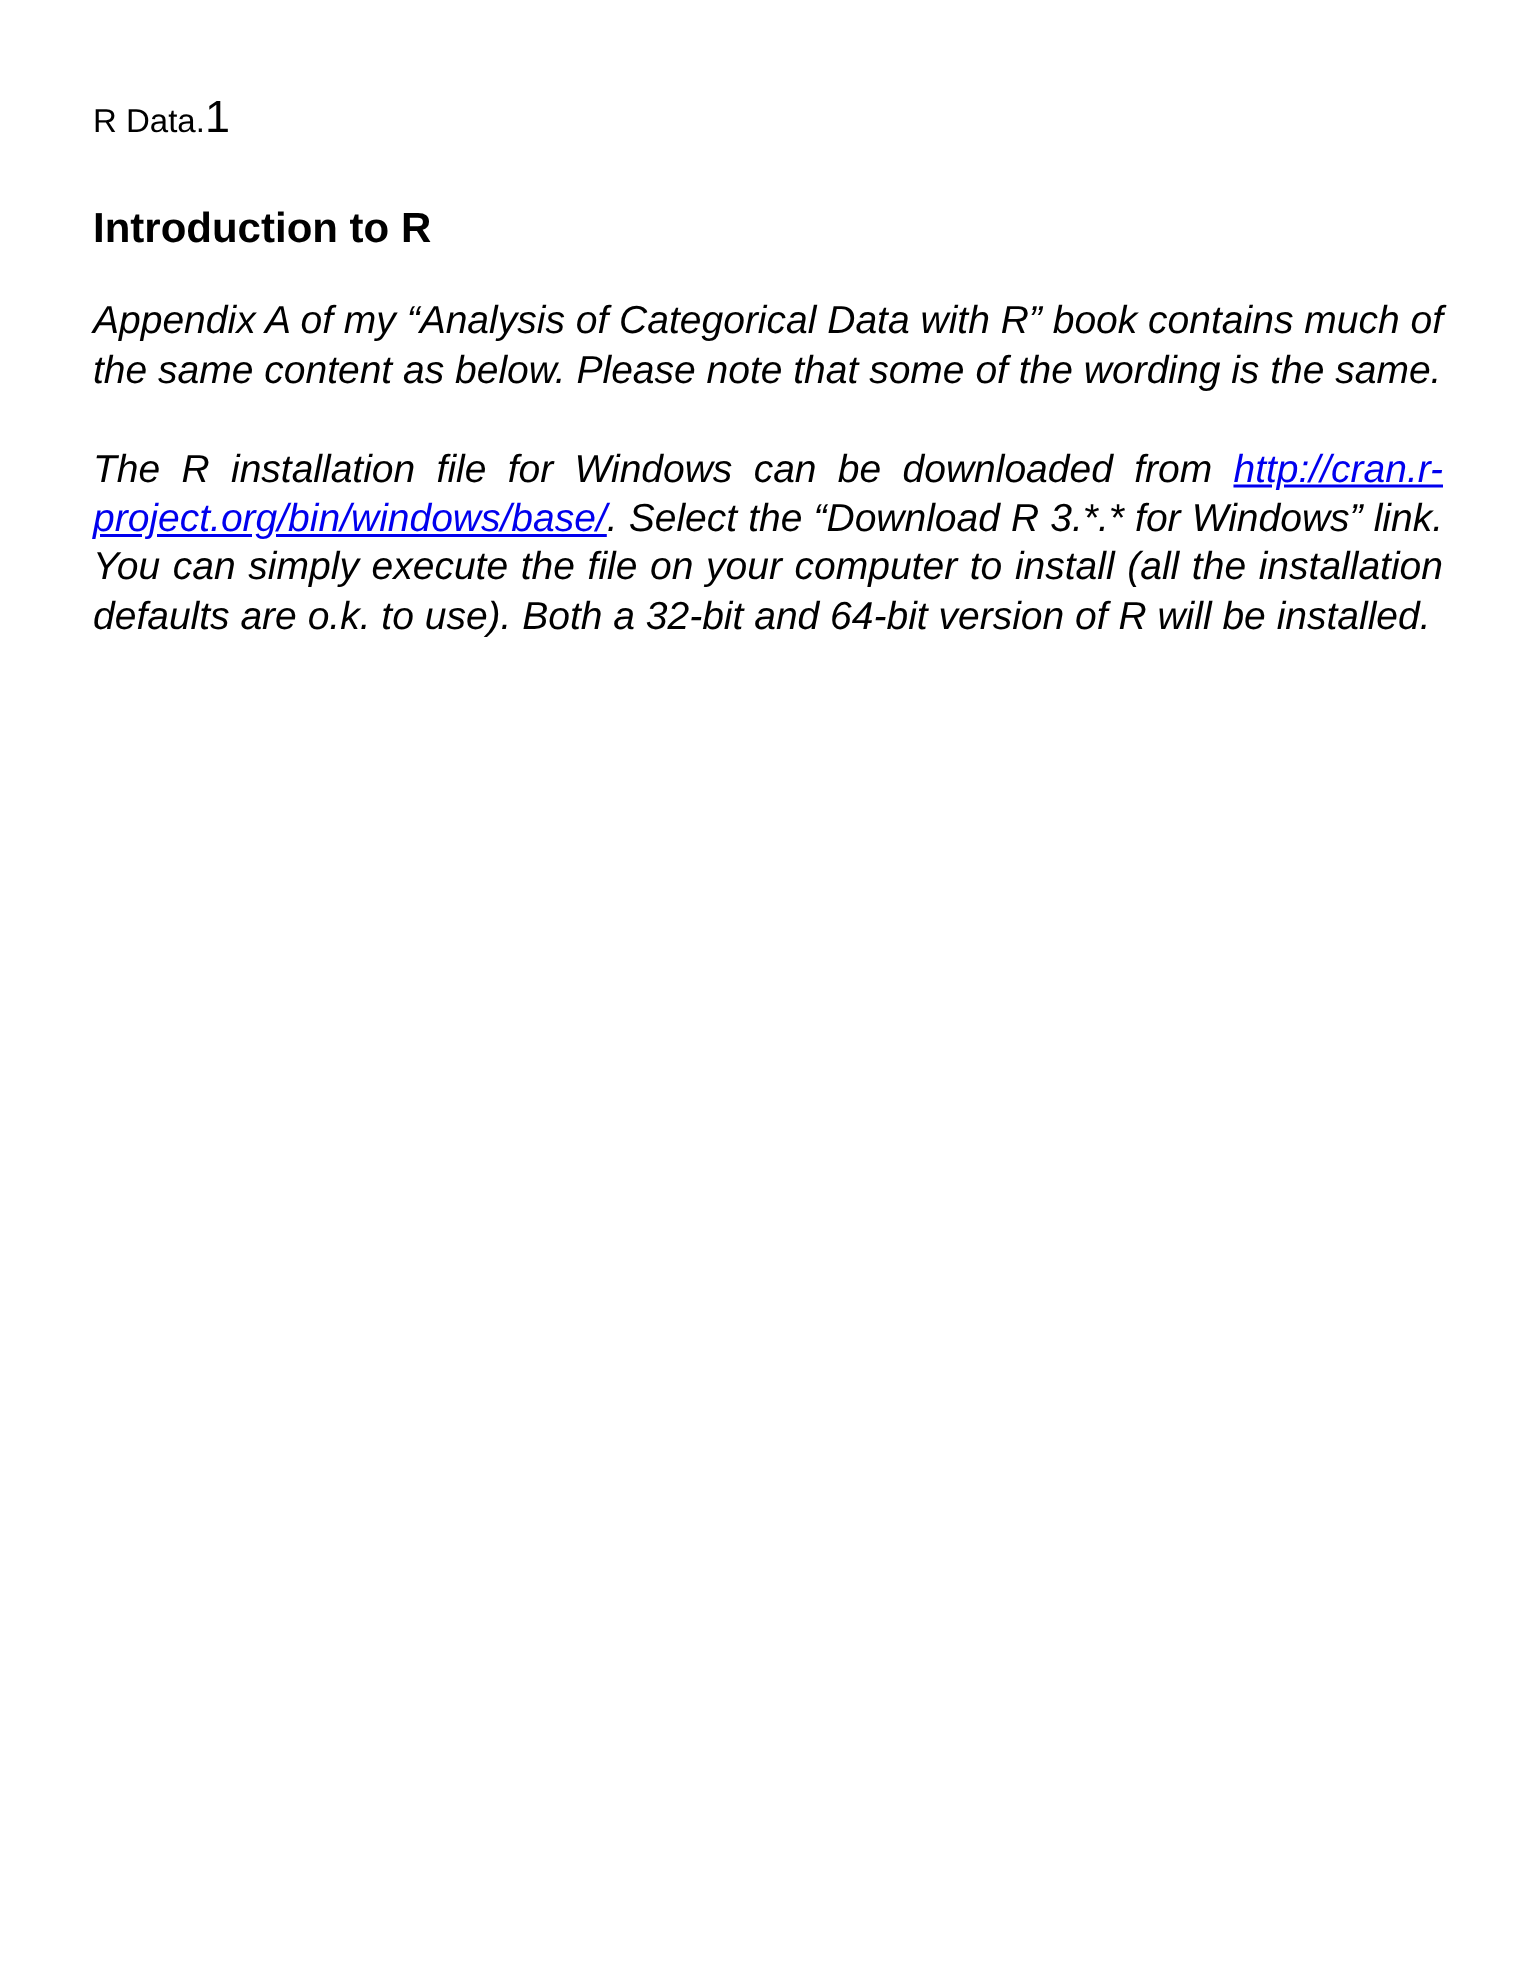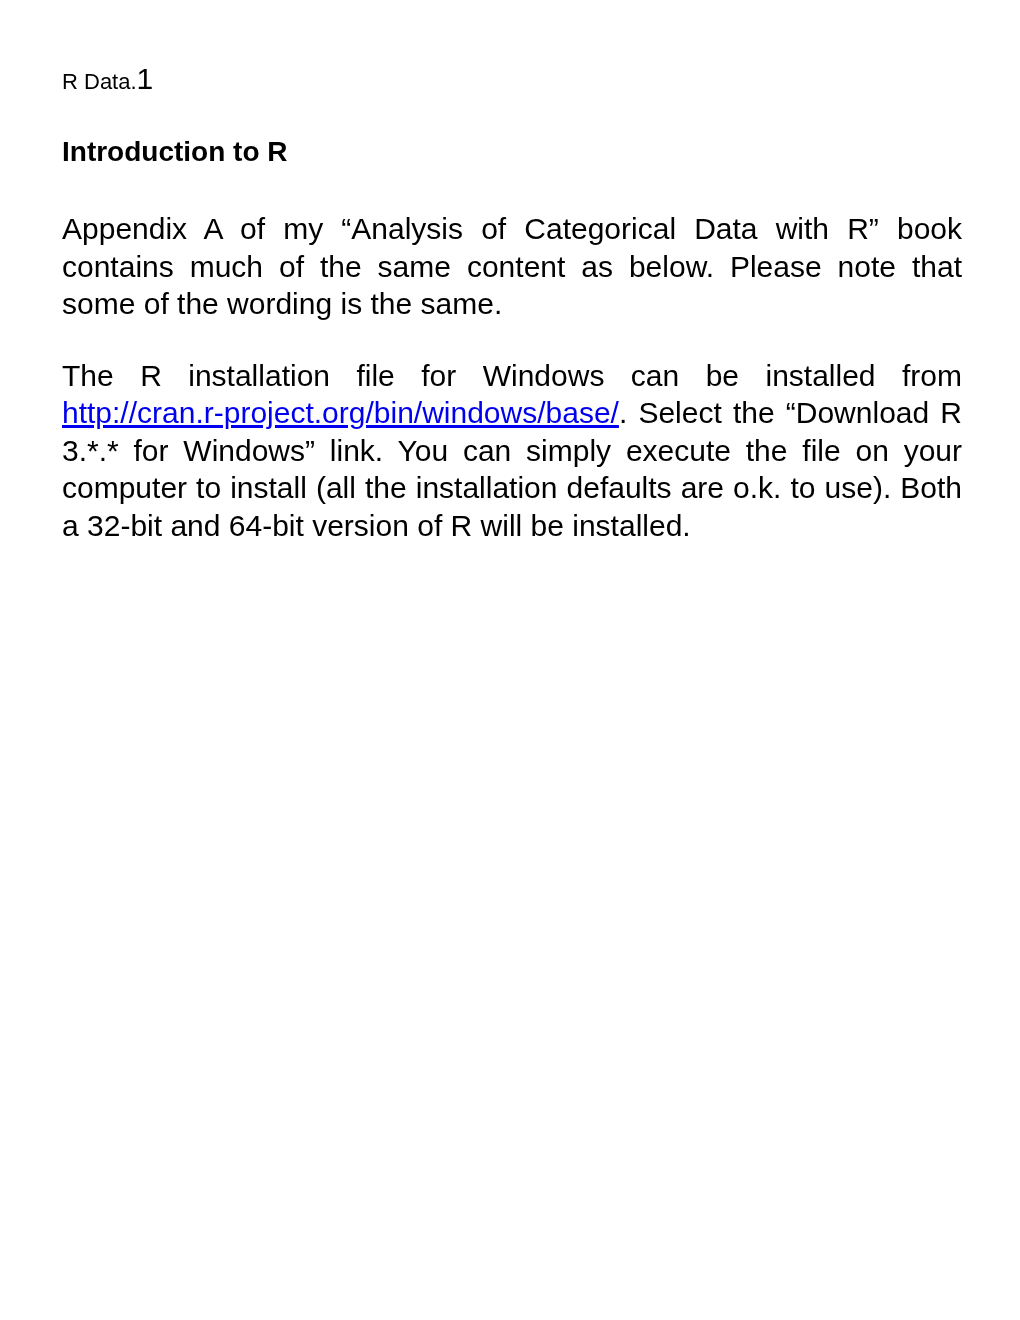--- a/index.html
+++ b/index.html
@@ -18,27 +18,28 @@
     .page-header {
       font-size: 22px;
       margin-bottom: 40px;
     }
     .page-header .page-num {
       font-size: 30px;
     }
     .title {
       font-size: 28px;
       font-weight: bold;
-      margin-bottom: 42px;
+      margin-bottom: 29px;
     }
     .paragraph {
-      font-size: 30px;
+      font-size: 26px;
       line-height: 1.25;
       text-align: justify;
       margin-bottom: 34px;
+      font-style: italic;
     }
     .paragraph:last-of-type {
       text-align-last: left;
     }
     a.link {
       color: #0000ee;
       text-decoration: underline;
     }
   </style>
 </head>
@@ -46,14 +47,14 @@
 
 <div class="page-header">
   <span>R Data.</span><span class="page-num">1</span>
 </div>
 
 <h1 class="title">Introduction to R</h1>
 
 <p class="paragraph">Appendix A of my “Analysis of Categorical Data with R” book contains much of the same content as below. Please note that some of the wording is the same.</p>
 
 <p class="paragraph">
-  <span>The R installation file for Windows can be installed from </span><a class="link" href="#">http://cran.r-project.org/bin/windows/base/</a><span>. Select the “Download R 3.*.* for Windows” link. You can simply execute the file on your computer to install (all the installation defaults are o.k. to use). Both a 32-bit and 64-bit version of R will be installed.</span>
+  <span>The R installation file for Windows can be downloaded from </span><a class="link" href="#">http://cran.r-project.org/bin/windows/base/</a><span>. Select the “Download R 3.*.* for Windows” link. You can simply execute the file on your computer to install (all the installation defaults are o.k. to use). Both a 32-bit and 64-bit version of R will be installed.</span>
 </p>
 
 </body></html>

